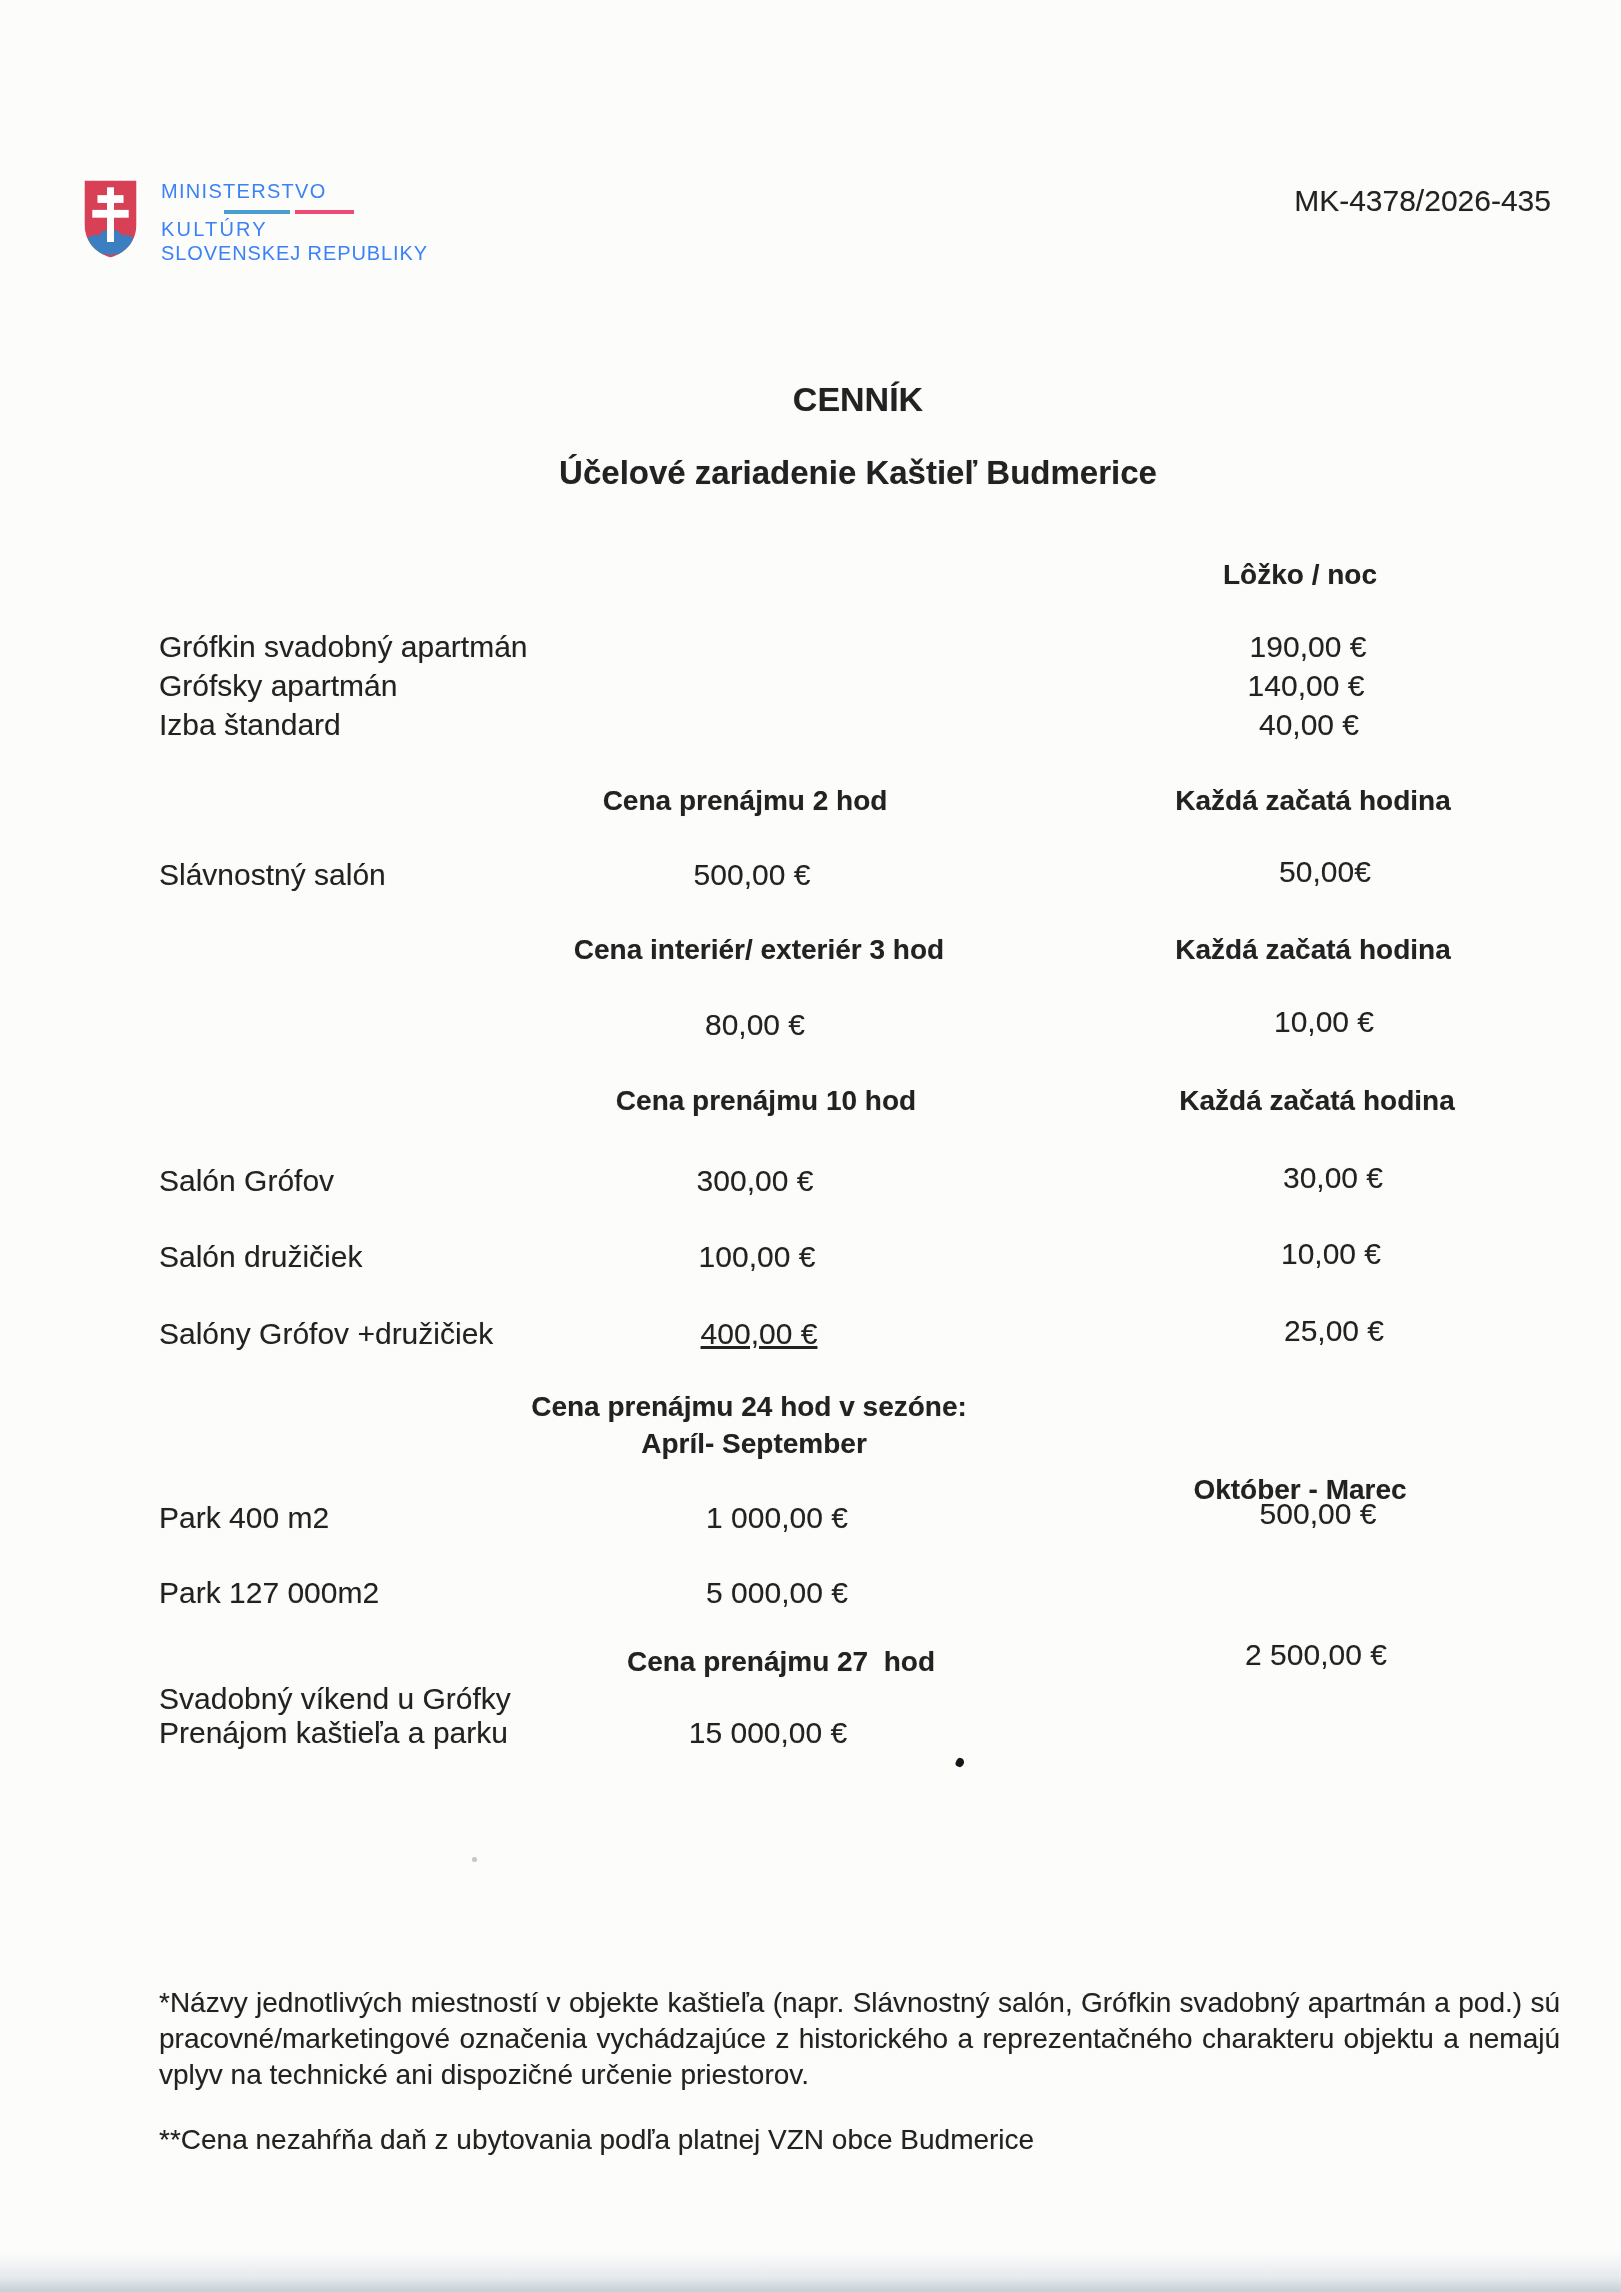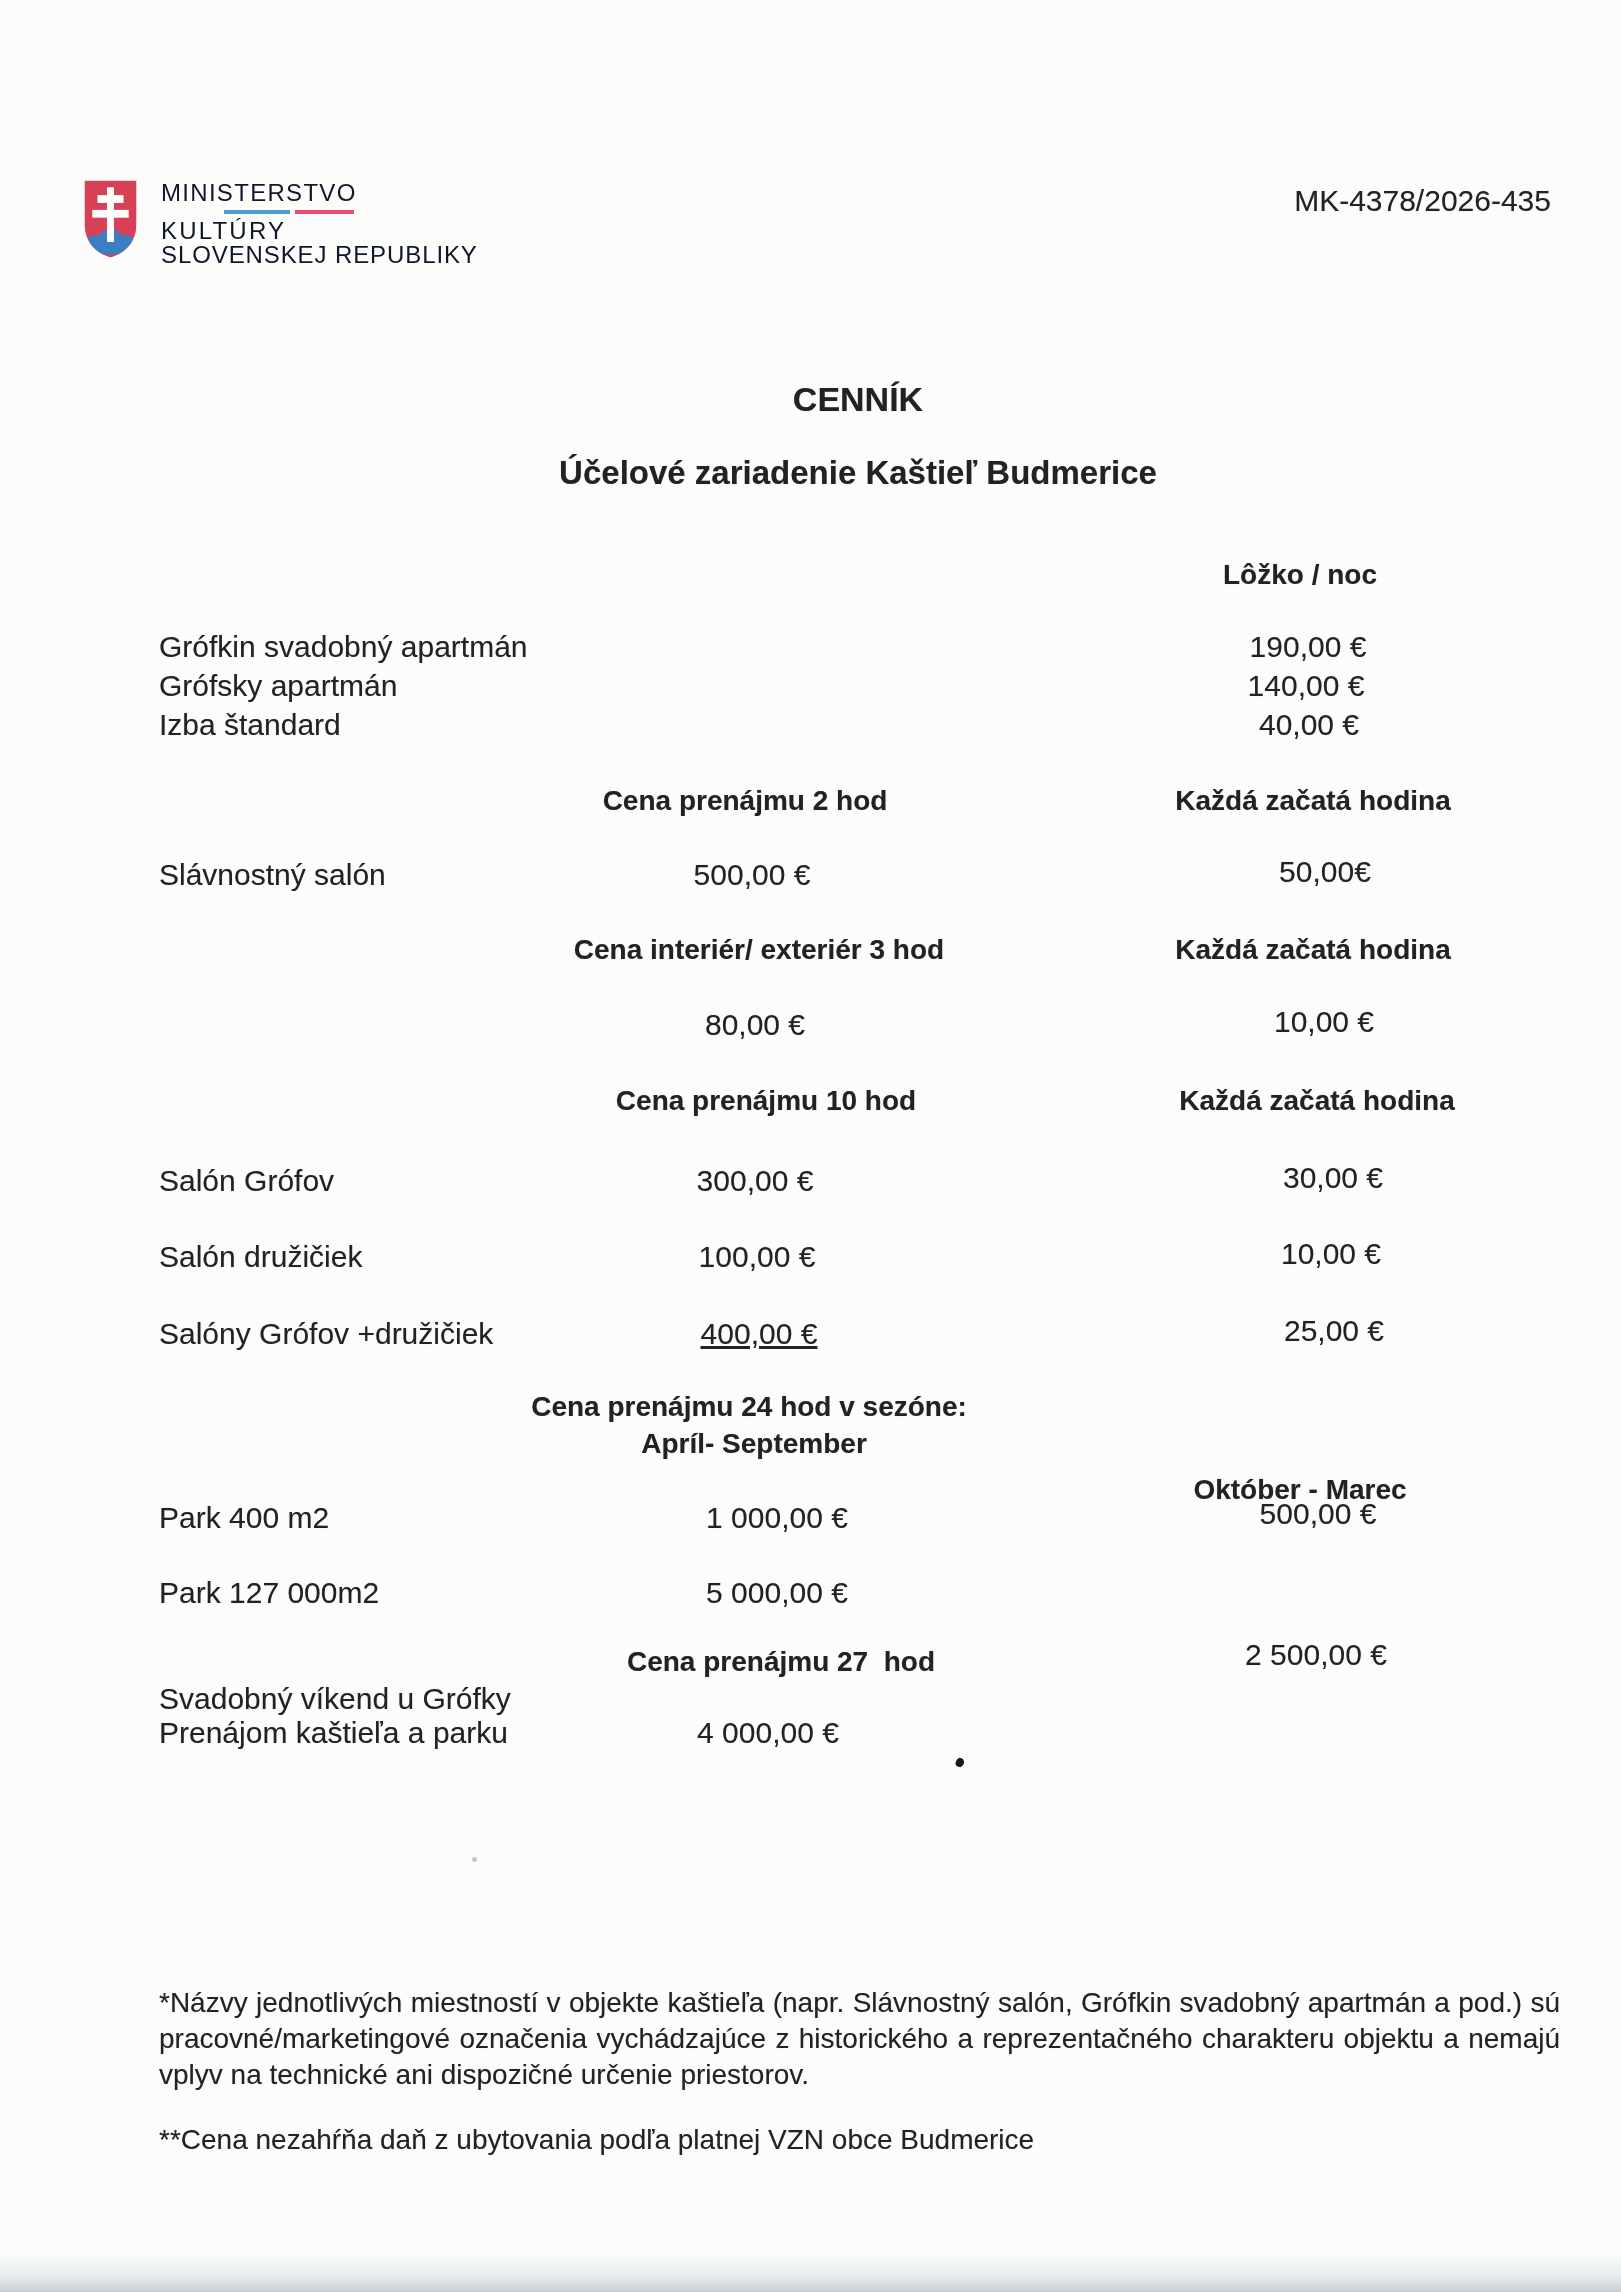--- a/index.html
+++ b/index.html
@@ -22,21 +22,21 @@
   .c{transform:translateX(-50%);}
   .big{font-size:34px;}
   .fn{
     position:absolute;left:159px;width:1401px;
     font-size:28px;line-height:36px;
     text-align:justify;text-align-last:left;
     text-shadow:0 0 0.9px rgba(34,34,34,.28);
   }
   
   .logo-shield{position:absolute;left:81px;top:176px;}
-  .logo-line{position:absolute;left:161px;color:#0f172a;font-size:24px;line-height:1.1;white-space:pre;}
+  .logo-line{position:absolute;left:161px;color:#3b82f6;font-size:20px;line-height:1.1;white-space:pre;}
   .lg1{top:180px;letter-spacing:1.3px;}
   .lg2{top:218px;letter-spacing:2.2px;}
   .lg3{top:242px;letter-spacing:0.9px;}
   .logo-underline{position:absolute;left:224px;top:210px;width:131px;height:3.6px;display:flex;}
   .logo-underline .seg-blue{width:66px;height:3.6px;background:#4a9fd0;}
   .logo-underline .seg-gap{width:5.4px;height:3.6px;background:transparent;}
   .logo-underline .seg-pink{width:59px;height:3.6px;background:#ee4a73;}
   
   .stray-dot{position:absolute;left:956px;top:1758px;width:8px;height:9px;background:#14181c;border-radius:50% 60% 55% 45%;transform:rotate(25deg);}
   .faint-dot{position:absolute;left:472px;top:1857px;width:4.5px;height:4.5px;background:#9aa8a4;border-radius:50%;opacity:.6;}
@@ -119,21 +119,21 @@
   <div class="t" style="left:159px;top:1501px;">Park 400 m2</div>
   <div class="t c" style="left:777px;top:1501px;">1 000,00 €</div>
   <div class="t c" style="left:1318px;top:1497px;">500,00 €</div>
   <div class="t" style="left:159px;top:1576px;">Park 127 000m2</div>
   <div class="t c" style="left:777px;top:1576px;">5 000,00 €</div>
   <div class="t c" style="left:1316px;top:1638px;">2 500,00 €</div>
 
   <div class="t b c" style="left:781px;top:1646px;">Cena prenájmu 27  hod</div>
   <div class="t" style="left:159px;top:1682px;">Svadobný víkend u Grófky</div>
   <div class="t" style="left:159px;top:1716px;">Prenájom kaštieľa a parku</div>
-  <div class="t c" style="left:768px;top:1716px;">4 000,00 €</div>
+  <div class="t c" style="left:768px;top:1716px;">15 000,00 €</div>
 
   <div class="stray-dot"></div>
   <div class="faint-dot"></div>
 
   <div class="fn" style="top:1985px;">*Názvy jednotlivých miestností v objekte kaštieľa (napr. Slávnostný salón, Grófkin svadobný apartmán a pod.) sú pracovné/marketingové označenia vychádzajúce z historického a reprezentačného charakteru objektu a nemajú vplyv na technické ani dispozičné určenie priestorov.</div>
   <div class="t" style="left:159px;top:2124px;font-size:28px;text-align:center;">**Cena nezahŕňa daň z ubytovania podľa platnej VZN obce Budmerice</div>
 
   <div class="bottom-band"></div>
 
 </div>

